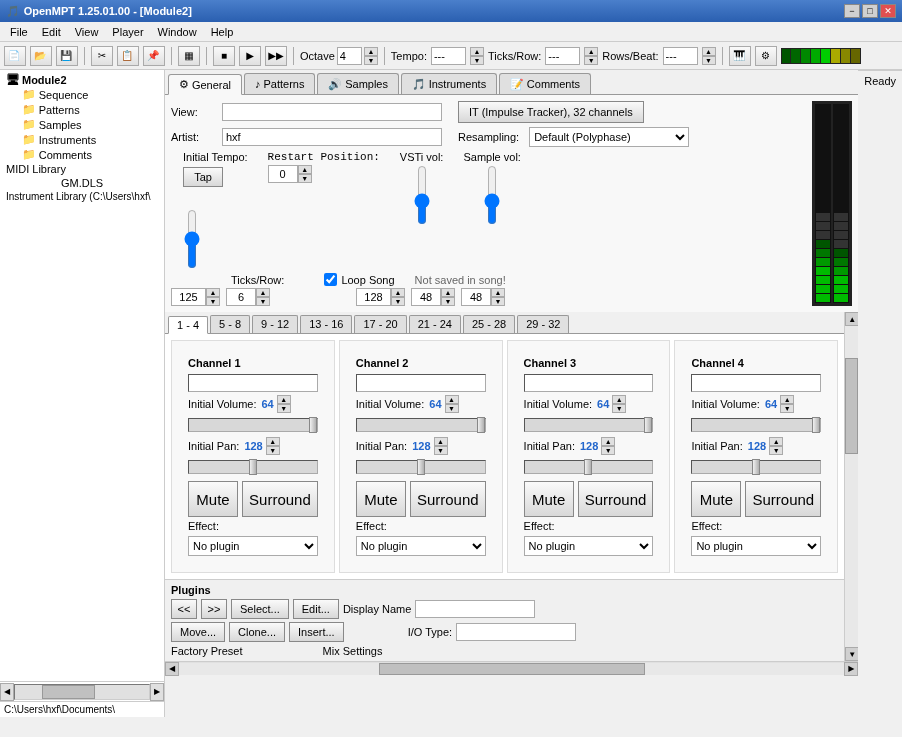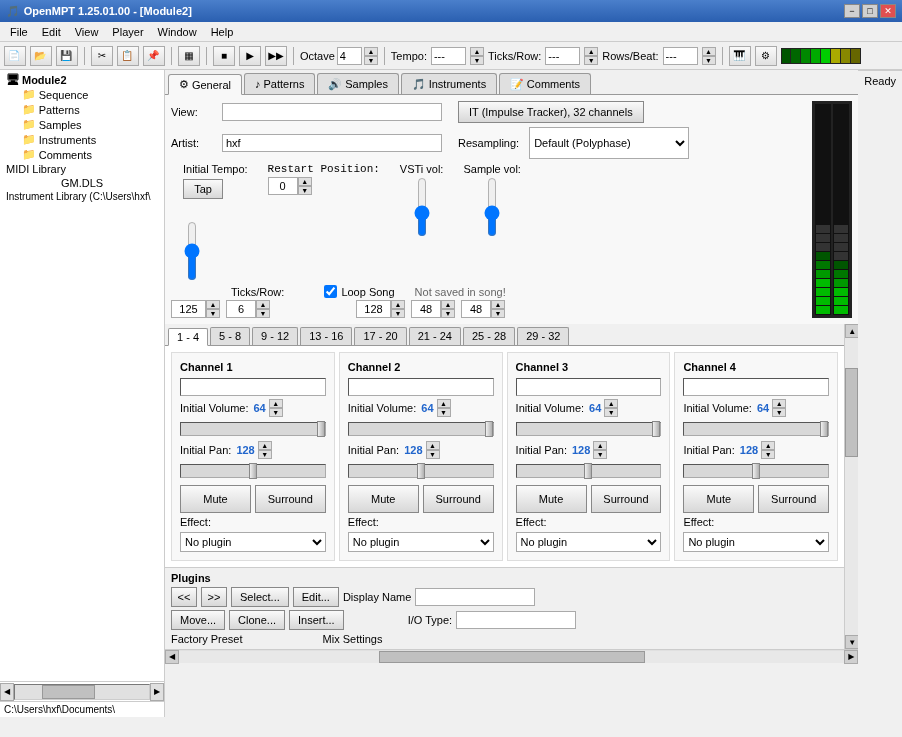--- a/index.html
+++ b/index.html
@@ -48,37 +48,37 @@
     .tab { padding: 3px 10px; border: 1px solid #999; border-bottom: none; background: #e0e0e0; cursor: pointer; font-size: 11px; display: flex; align-items: center; gap: 3px; margin-right: 2px; border-radius: 3px 3px 0 0; }
     .tab.active { background: #f8f8f8; border-bottom: 1px solid #f8f8f8; position: relative; bottom: -1px; z-index: 1; }
     
     
     .general-panel { background: #f8f8f8; padding: 6px; flex: 0 0 auto; }
     .form-row { display: flex; align-items: center; margin-bottom: 4px; gap: 6px; }
     .form-label { font-size: 11px; width: 45px; }
     .form-input { height: 18px; border: 1px solid #aaa; background: white; padding: 0 3px; font-size: 11px; }
     .btn { height: 20px; border: 1px solid #888; background: linear-gradient(to bottom, #fafafa, #d8d8d8); cursor: pointer; padding: 0 8px; font-size: 11px; display: inline-flex; align-items: center; justify-content: center; }
     .format-btn { height: 22px; border: 1px solid #888; background: linear-gradient(to bottom, #fafafa, #d8d8d8); padding: 0 10px; font-size: 11px; cursor: pointer; }
-    .resampling-select { height: 32px; border: 1px solid #aaa; font-size: 11px; background: white; }
+    .resampling-select { height: 20px; border: 1px solid #aaa; font-size: 11px; background: white; }
     
     
     .channel-area { flex: 1; background: #f0f0f0; overflow: hidden; display: flex; flex-direction: column; }
     .channel-tabs { display: flex; padding: 3px 3px 0; border-bottom: 1px solid #999; background: #f0f0f0; }
     .channel-tab { padding: 2px 8px; border: 1px solid #999; border-bottom: none; background: #e0e0e0; cursor: pointer; font-size: 11px; margin-right: 2px; border-radius: 2px 2px 0 0; }
     .channel-tab.active { background: white; border-bottom: 1px solid white; position: relative; bottom: -1px; z-index: 1; }
     
     .channels-grid { display: flex; padding: 6px; gap: 4px; background: white; flex: 1; overflow: hidden; }
-    .channel-col { flex: 1; border: 1px solid #ddd; padding: 8px; background: #f8f8f8; display: flex; flex-direction: column; gap: 3px; min-width: 0; }
+    .channel-col { flex: 1; border: 1px solid #ddd; padding: 16px; background: #f8f8f8; display: flex; flex-direction: column; gap: 3px; min-width: 0; }
     .channel-name-input { height: 18px; border: 1px inset #aaa; background: white; width: 100%; padding: 0 2px; font-size: 11px; }
     .channel-title { font-size: 11px; font-weight: bold; margin-bottom: 2px; }
     .vol-row { display: flex; align-items: center; gap: 3px; font-size: 11px; }
     .slider-h { -webkit-appearance: none; width: 100%; height: 14px; background: #d8d8d8; border: 1px inset #aaa; cursor: pointer; margin: 2px 0; }
     .slider-h::-webkit-slider-thumb { -webkit-appearance: none; width: 8px; height: 16px; background: linear-gradient(to right, #f0f0f0, #b0b0b0); border: 1px solid #888; cursor: pointer; }
     .mute-surround { display: flex; gap: 4px; margin-top: 2px; }
-    .small-btn { height: 28px; border: 1px solid #888; background: linear-gradient(to bottom, #fafafa, #d8d8d8); cursor: pointer; padding: 0 6px; font-size: 11px; flex: 1; display: flex; align-items: center; justify-content: center; }
+    .small-btn { height: 36px; border: 1px solid #888; background: linear-gradient(to bottom, #fafafa, #d8d8d8); cursor: pointer; padding: 0 6px; font-size: 15px; flex: 1; display: flex; align-items: center; justify-content: center; }
     .effect-select { width: 100%; height: 20px; border: 1px solid #aaa; font-size: 11px; background: white; margin-top: 1px; }
     
     
     .plugins-area { background: #f0f0f0; padding: 4px 6px; border-top: 1px solid #ccc; }
     .plugins-title { font-size: 11px; font-weight: bold; margin-bottom: 3px; }
     .plugins-row { display: flex; align-items: center; gap: 4px; margin-bottom: 3px; flex-wrap: wrap; }
     .plugin-select { height: 20px; border: 1px solid #aaa; font-size: 11px; background: white; width: 150px; }
     .display-name-row { display: flex; align-items: center; gap: 4px; }
     .display-name-input { height: 18px; border: 1px solid #aaa; background: white; width: 120px; padding: 0 2px; font-size: 11px; }
     .io-row { display: flex; align-items: center; gap: 4px; }

